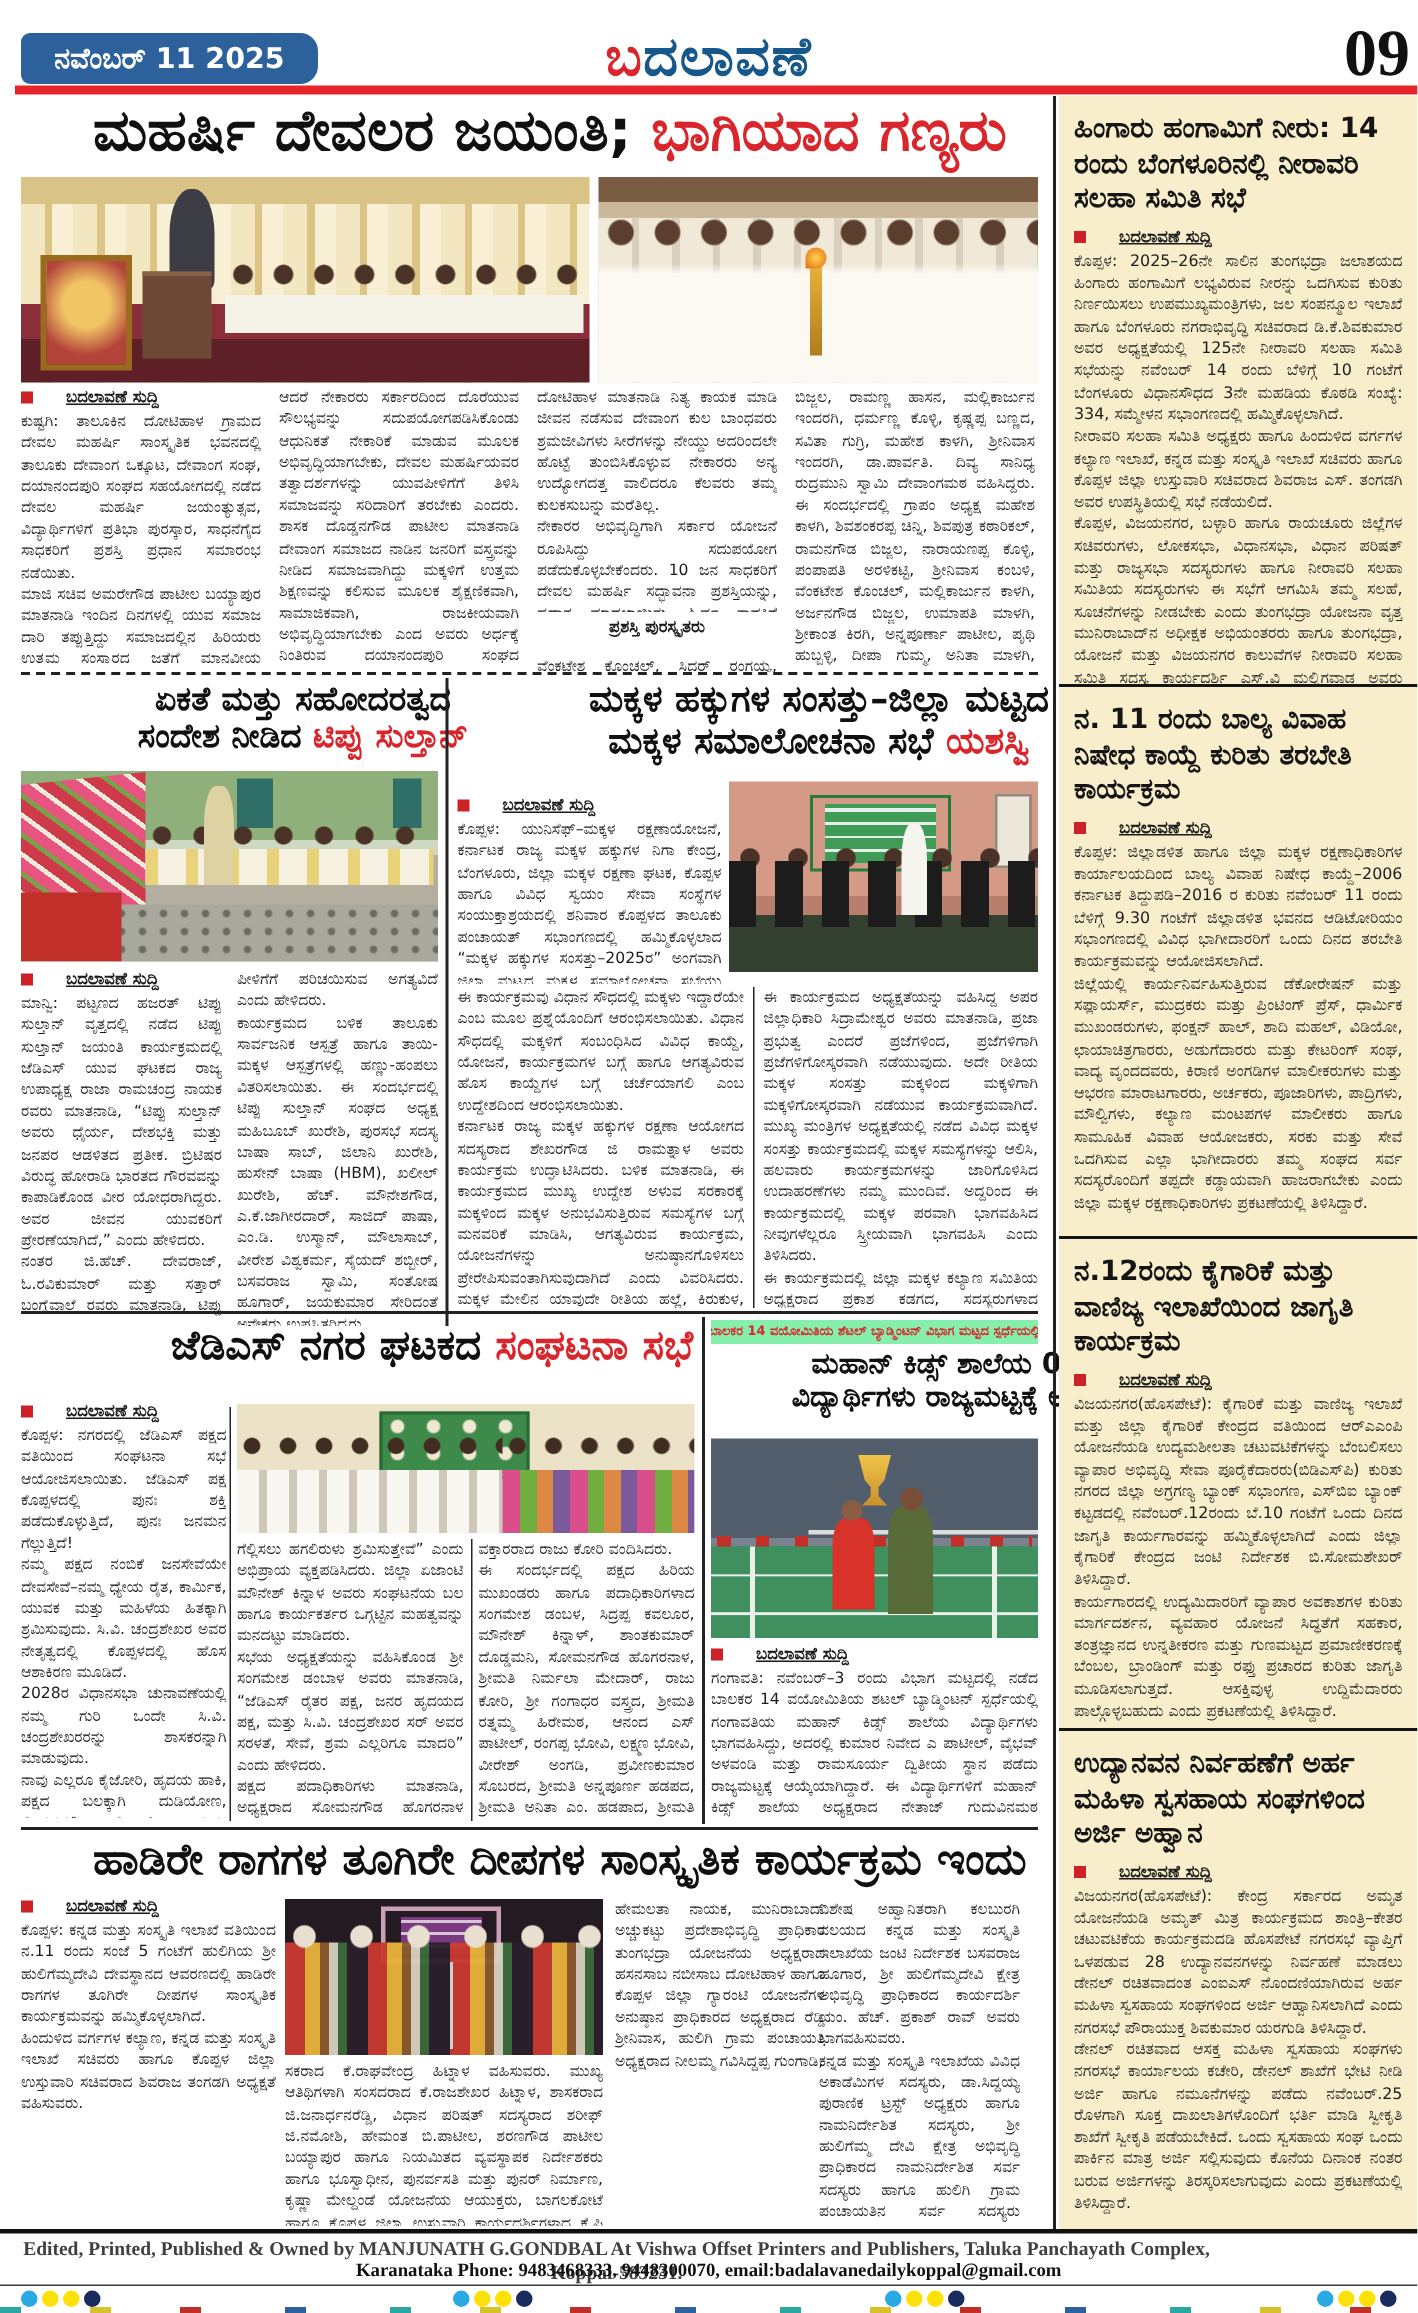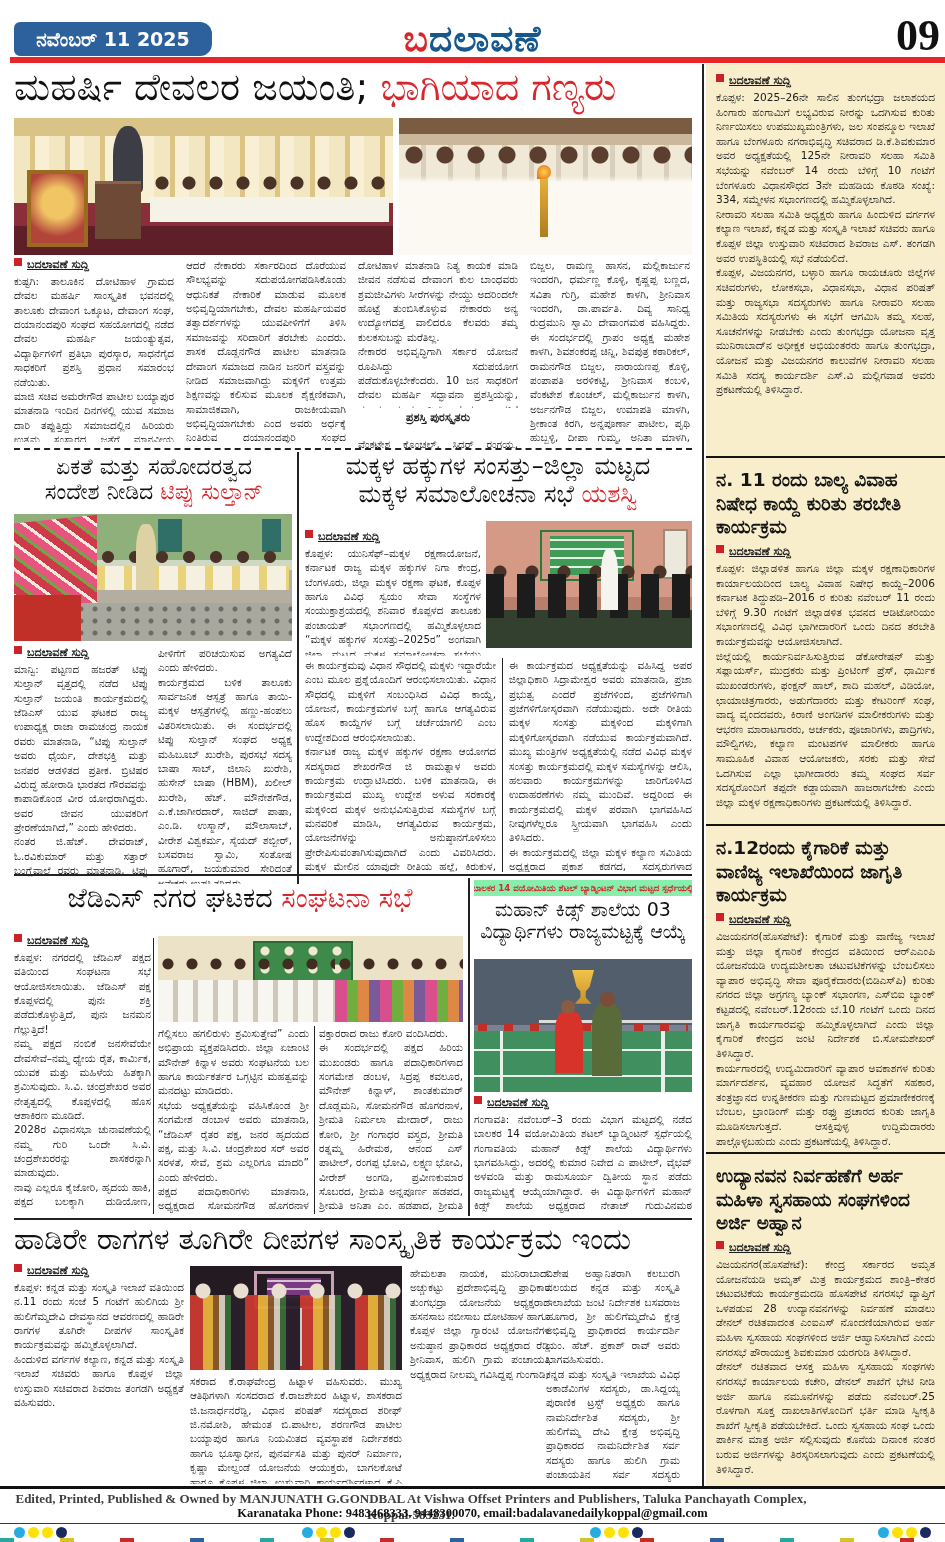--- a/index.html
+++ b/index.html
@@ -13,30 +13,30 @@
   .masthead{left:280px;top:18px;width:385px;text-align:center;font-size:36px;font-weight:800;letter-spacing:1px;}
   .masthead .m1{color:#d8262c;} .masthead .m2{color:#16588c;}
   .page-num{left:862px;top:10px;width:78px;text-align:right;font-size:44px;font-weight:bold;
             font-family:"Liberation Serif",serif;color:#111;}
   .red-rule{left:10px;top:57px;width:935px;height:6px;background:#e6262b;}
   
   .vrule{background:#222;}
   .hrule{background:#222;}
   .dashed-rule{left:14px;top:448px;width:678px;border-top:2px dashed #222;}
   
-  .hl{font-weight:400;color:#101010;line-height:1.15;font-family:"DejaVu Sans",sans-serif;}
+  .hl{font-weight:700;color:#101010;line-height:1.15;font-family:"DejaVu Sans",sans-serif;margin-left:48px;}
   .hl .red{color:#d8262c;}
   .main-headline{left:14px;top:66px;width:678px;font-size:38px;white-space:nowrap;}
   .tippu-headline{left:14px;top:454px;width:280px;font-size:22px;text-align:center;}
   .children-headline{left:303px;top:453px;width:390px;font-size:24px;text-align:center;}
   .jds-headline{left:14px;top:882px;width:452px;font-size:27px;text-align:center;white-space:nowrap;}
   .kids-headline{left:474px;top:899px;width:218px;font-size:19px;text-align:center;}
   .cult-headline{left:14px;top:1223px;width:678px;font-size:29px;white-space:nowrap;}
   
-  .byline{display:flex;align-items:flex-start;gap:5px;font-weight:bold;font-size:11px;margin-bottom:3px;}
+  .byline{display:flex;align-items:center;gap:22px;font-weight:bold;font-size:11px;margin-bottom:3px;}
   .byline .t{text-decoration:underline;}
   .bysq{width:8px;height:8px;background:#cc2127;display:inline-block;flex:0 0 auto;}
   
   .bodytext{font-size:10.4px;line-height:1.38;text-align:justify;white-space:pre-line;color:#1c1c1c;overflow:hidden;}
   .cols{display:flex;}
   .col{overflow:hidden;}
   .subhead{font-weight:bold;text-align:center;font-size:11px;margin:3px 0 13px 0;}
   
   .kicker{left:474px;top:880px;width:218px;height:16px;background:#86efac;color:#d8262c;
           font-weight:bold;font-size:8.6px;display:flex;align-items:center;justify-content:center;
@@ -325,20 +325,21 @@
   <div class="ph-el mic"></div>
 </div>
 <div class="abs bodytext" style="left:190px;top:1374px;width:212px;height:110px;">ಸಕರಾದ ಕೆ.ರಾಘವೇಂದ್ರ ಹಿಟ್ನಾಳ ವಹಿಸುವರು. ಮುಖ್ಯ ಆತಿಥಿಗಳಾಗಿ ಸಂಸದರಾದ ಕೆ.ರಾಜಶೇಖರ ಹಿಟ್ನಾಳ, ಶಾಸಕರಾದ ಜಿ.ಜನಾರ್ಧನರೆಡ್ಡಿ, ವಿಧಾನ ಪರಿಷತ್ ಸದಸ್ಯರಾದ ಶರೀಫ್ ಜಿ.ನಮೋಶಿ, ಹೇಮಂತ ಬಿ.ಪಾಟೀಲ, ಶರಣಗೌಡ ಪಾಟೀಲ ಬಯ್ಯಾಪುರ ಹಾಗೂ ನಿಯಮಿತದ ವ್ಯವಸ್ಥಾಪಕ ನಿರ್ದೇಶಕರು ಹಾಗೂ ಭೂಸ್ವಾಧೀನ, ಪುನರ್ವಸತಿ ಮತ್ತು ಪುನರ್ ನಿರ್ಮಾಣ, ಕೃಷ್ಣಾ ಮೇಲ್ದಂಡೆ ಯೋಜನೆಯ ಆಯುಕ್ತರು, ಬಾಗಲಕೋಟೆ ಹಾಗೂ ಕೊಪ್ಪಳ ಜಿಲ್ಲಾ ಉಸ್ತುವಾರಿ ಕಾರ್ಯದರ್ಶಿಗಳಾದ ಕೆ.ಪಿ ಮೋಹನರಾಜ್ ಅವರು ಉಪಸ್ಥಿತರಿರುವರು.</div>
 <div class="abs bodytext" style="left:410px;top:1266px;width:140px;height:218px;">ಹೇಮಲತಾ ನಾಯಕ, ಮುನಿರಾಬಾದ್ ಅಚ್ಚುಕಟ್ಟು ಪ್ರದೇಶಾಭಿವೃದ್ಧಿ ಪ್ರಾಧಿಕಾರ ತುಂಗಭದ್ರಾ ಯೋಜನೆಯ ಅಧ್ಯಕ್ಷರಾದ ಹಸನಸಾಬ ನಬೀಸಾಬ ದೋಟಿಹಾಳ ಹಾಗೂ ಕೊಪ್ಪಳ ಜಿಲ್ಲಾ ಗ್ಯಾರಂಟಿ ಯೋಜನೆಗಳ ಅನುಷ್ಠಾನ ಪ್ರಾಧಿಕಾರದ ಅಧ್ಯಕ್ಷರಾದ ರೆಡ್ಡಿ ಶ್ರೀನಿವಾಸ, ಹುಲಿಗಿ ಗ್ರಾಮ ಪಂಚಾಯತಿ ಅಧ್ಯಕ್ಷರಾದ ನೀಲಮ್ಮ ಗವಿಸಿದ್ದಪ್ಪ ಗುಂಗಾಡಿ,</div>
 <div class="abs bodytext" style="left:546px;top:1266px;width:134px;height:218px;">ವಿಶೇಷ ಅಹ್ವಾನಿತರಾಗಿ ಕಲಬುರಗಿ ವಲಯದ ಕನ್ನಡ ಮತ್ತು ಸಂಸ್ಕೃತಿ ಇಲಾಖೆಯ ಜಂಟಿ ನಿರ್ದೇಶಕ ಬಸವರಾಜ ಹೂಗಾರ, ಶ್ರೀ ಹುಲಿಗೆಮ್ಮದೇವಿ ಕ್ಷೇತ್ರ ಅಭಿವೃದ್ಧಿ ಪ್ರಾಧಿಕಾರದ ಕಾರ್ಯದರ್ಶಿ ಯಂ. ಹೆಚ್. ಪ್ರಕಾಶ್ ರಾವ್ ಅವರು ಭಾಗವಹಿಸುವರು.
 ಕನ್ನಡ ಮತ್ತು ಸಂಸ್ಕೃತಿ ಇಲಾಖೆಯ ವಿವಿಧ ಅಕಾಡೆಮಿಗಳ ಸದಸ್ಯರು, ಡಾ.ಸಿದ್ದಯ್ಯ ಪುರಾಣಿಕ ಟ್ರಸ್ಟ್ ಅಧ್ಯಕ್ಷರು ಹಾಗೂ ನಾಮನಿರ್ದೇಶಿತ ಸದಸ್ಯರು, ಶ್ರೀ ಹುಲಿಗೆಮ್ಮ ದೇವಿ ಕ್ಷೇತ್ರ ಅಭಿವೃದ್ಧಿ ಪ್ರಾಧಿಕಾರದ ನಾಮನಿರ್ದೇಶಿತ ಸರ್ವ ಸದಸ್ಯರು ಹಾಗೂ ಹುಲಿಗಿ ಗ್ರಾಮ ಪಂಚಾಯತಿನ ಸರ್ವ ಸದಸ್ಯರು ಕಾರ್ಯಕ್ರಮದಲ್ಲಿ ಪಾಲ್ಗೊಳ್ಳುವರು ಎಂದು ಜಿಲ್ಲಾ ಕನ್ನಡ ಮತ್ತು ಸಂಸ್ಕೃತಿ ಇಲಾಖೆಯ ಸಹಾಯಕ ನಿರ್ದೇಶಕ ಕಣ್ಣಿಕುಮಾರ ಅವರು ಪ್ರಕಟಣೆಯಲ್ಲಿ ತಿಳಿಸಿದ್ದಾರೆ.</div>
 
 <div class="abs vrule" style="left:702px;top:64px;width:2px;height:1422px;"></div>
 <div class="abs sidebar">
   <div class="sb-article" style="height:392px;">
+    <div class="sb-h">ಹಿಂಗಾರು ಹಂಗಾಮಿಗೆ ನೀರು: 14 ರಂದು ಬೆಂಗಳೂರಿನಲ್ಲಿ ನೀರಾವರಿ ಸಲಹಾ ಸಮಿತಿ ಸಭೆ</div>
     <div class="byline">
         <span class="bysq"></span>
         <span class="t">ಬದಲಾವಣೆ ಸುದ್ದಿ</span>
       </div>
     <div class="bodytext" style="height:310px;">ಕೊಪ್ಪಳ: 2025–26ನೇ ಸಾಲಿನ ತುಂಗಭದ್ರಾ ಜಲಾಶಯದ ಹಿಂಗಾರು ಹಂಗಾಮಿಗೆ ಲಭ್ಯವಿರುವ ನೀರನ್ನು ಒದಗಿಸುವ ಕುರಿತು ನಿರ್ಣಯಿಸಲು ಉಪಮುಖ್ಯಮಂತ್ರಿಗಳು, ಜಲ ಸಂಪನ್ಮೂಲ ಇಲಾಖೆ ಹಾಗೂ ಬೆಂಗಳೂರು ನಗರಾಭಿವೃದ್ಧಿ ಸಚಿವರಾದ ಡಿ.ಕೆ.ಶಿವಕುಮಾರ ಅವರ ಅಧ್ಯಕ್ಷತೆಯಲ್ಲಿ 125ನೇ ನೀರಾವರಿ ಸಲಹಾ ಸಮಿತಿ ಸಭೆಯನ್ನು ನವೆಂಬರ್ 14 ರಂದು ಬೆಳಿಗ್ಗೆ 10 ಗಂಟೆಗೆ ಬೆಂಗಳೂರು ವಿಧಾನಸೌಧದ 3ನೇ ಮಹಡಿಯ ಕೊಠಡಿ ಸಂಖ್ಯೆ: 334, ಸಮ್ಮೇಳನ ಸಭಾಂಗಣದಲ್ಲಿ ಹಮ್ಮಿಕೊಳ್ಳಲಾಗಿದೆ.
 ನೀರಾವರಿ ಸಲಹಾ ಸಮಿತಿ ಅಧ್ಯಕ್ಷರು ಹಾಗೂ ಹಿಂದುಳಿದ ವರ್ಗಗಳ ಕಲ್ಯಾಣ ಇಲಾಖೆ, ಕನ್ನಡ ಮತ್ತು ಸಂಸ್ಕೃತಿ ಇಲಾಖೆ ಸಚಿವರು ಹಾಗೂ ಕೊಪ್ಪಳ ಜಿಲ್ಲಾ ಉಸ್ತುವಾರಿ ಸಚಿವರಾದ ಶಿವರಾಜ ಎಸ್. ತಂಗಡಗಿ ಅವರ ಉಪಸ್ಥಿತಿಯಲ್ಲಿ ಸಭೆ ನಡೆಯಲಿದೆ.
 ಕೊಪ್ಪಳ, ವಿಜಯನಗರ, ಬಳ್ಳಾರಿ ಹಾಗೂ ರಾಯಚೂರು ಜಿಲ್ಲೆಗಳ ಸಚಿವರುಗಳು, ಲೋಕಸಭಾ, ವಿಧಾನಸಭಾ, ವಿಧಾನ ಪರಿಷತ್ ಮತ್ತು ರಾಜ್ಯಸಭಾ ಸದಸ್ಯರುಗಳು ಹಾಗೂ ನೀರಾವರಿ ಸಲಹಾ ಸಮಿತಿಯ ಸದಸ್ಯರುಗಳು ಈ ಸಭೆಗೆ ಆಗಮಿಸಿ ತಮ್ಮ ಸಲಹೆ, ಸೂಚನೆಗಳನ್ನು ನೀಡಬೇಕು ಎಂದು ತುಂಗಭದ್ರಾ ಯೋಜನಾ ವೃತ್ತ ಮುನಿರಾಬಾದ್‌ನ ಅಧೀಕ್ಷಕ ಅಭಿಯಂತರರು ಹಾಗೂ ತುಂಗಭದ್ರಾ, ಯೋಜನೆ ಮತ್ತು ವಿಜಯನಗರ ಕಾಲುವೆಗಳ ನೀರಾವರಿ ಸಲಹಾ ಸಮಿತಿ ಸದಸ್ಯ ಕಾರ್ಯದರ್ಶಿ ಎಸ್.ವಿ ಮಲ್ಲಿಗವಾಡ ಅವರು ಪ್ರಕಟಣೆಯಲ್ಲಿ ತಿಳಿಸಿದ್ದಾರೆ.</div>
   </div>
   <div class="sb-div"></div>
   <div class="sb-article" style="height:366px;">

